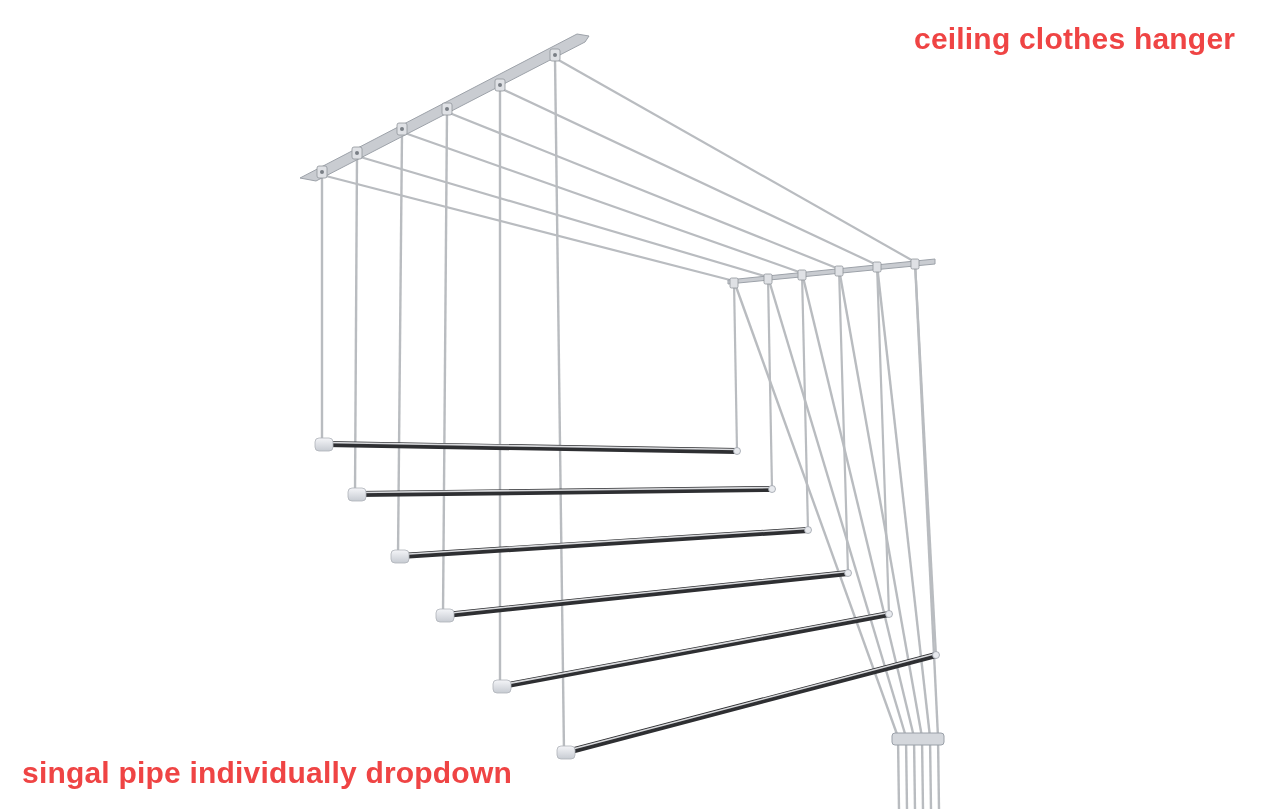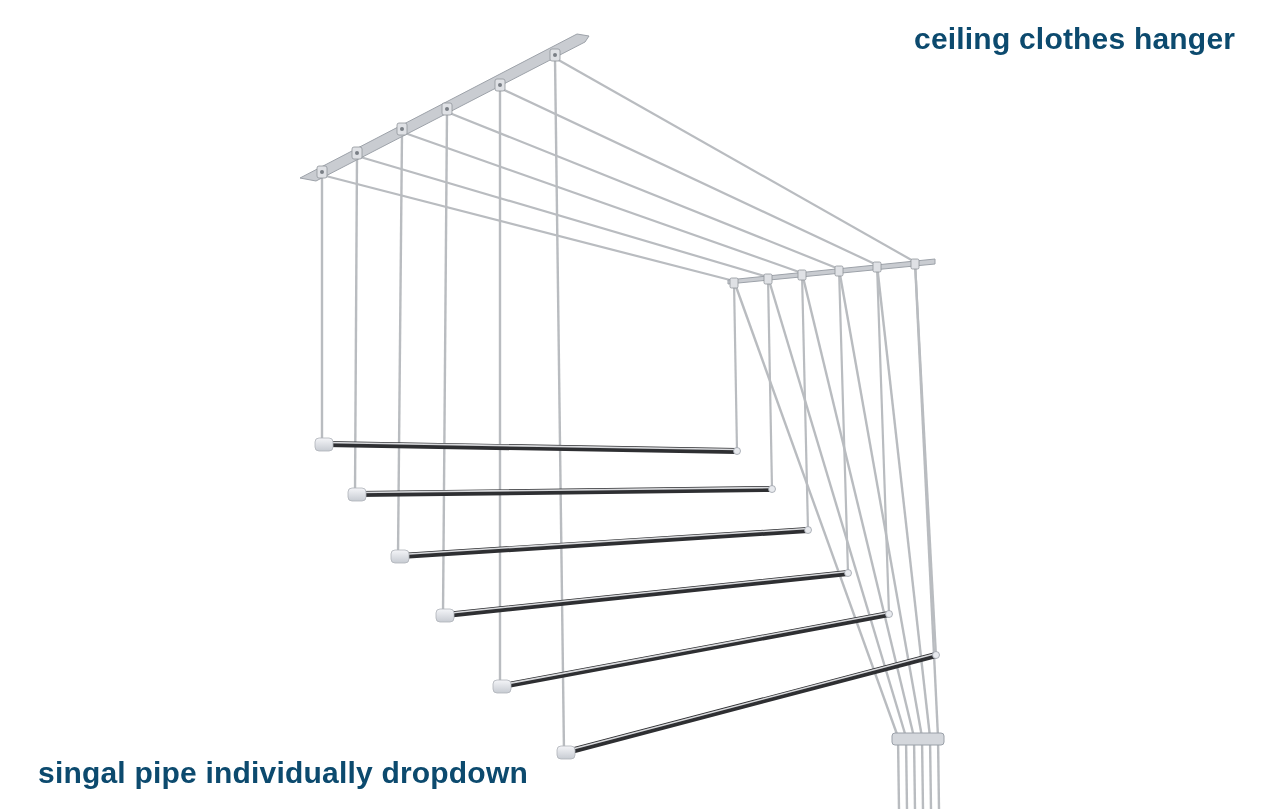--- a/index.html
+++ b/index.html
@@ -10,32 +10,32 @@
     body {
       width: 1280px;
       height: 809px;
       position: relative;
       overflow: hidden;
       font-family: "Liberation Sans", "DejaVu Sans", sans-serif;
     }
     .caption {
       position: absolute;
       font-weight: bold;
-      color: #0c4a6e;
+      color: #ef4444;
       white-space: nowrap;
       letter-spacing: 0.2px;
     }
     .caption-top {
       top: 22px;
       left: 914px;
       font-size: 30px;
     }
     .caption-bottom {
       top: 756px;
-      left: 38px;
+      left: 22px;
       font-size: 30px;
     }
     #illustration {
       position: absolute;
       left: 0;
       top: 0;
       width: 1280px;
       height: 809px;
     }
   </style>

